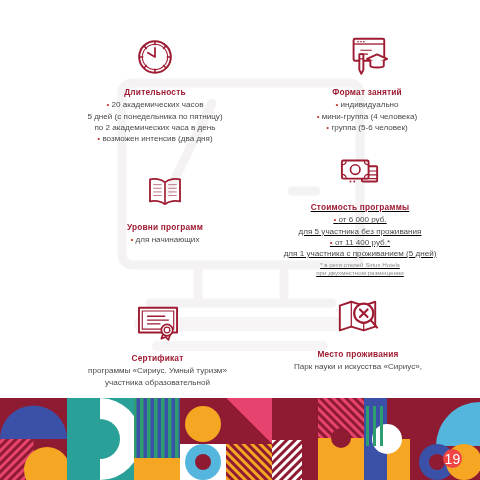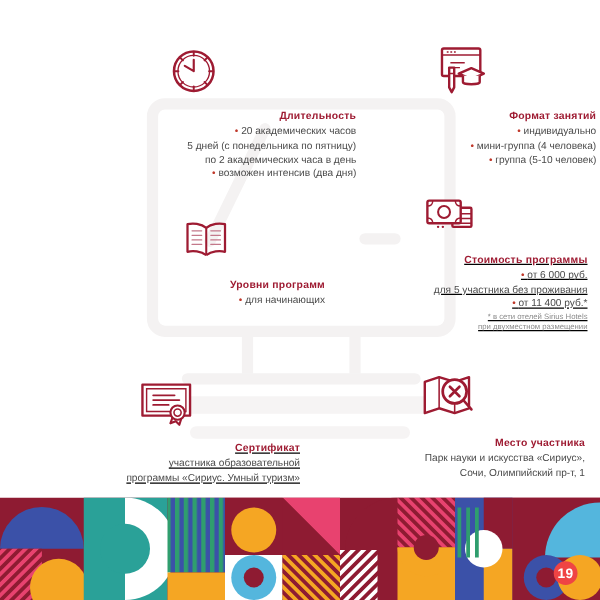--- a/index.html
+++ b/index.html
@@ -10,49 +10,49 @@
     -webkit-font-smoothing:antialiased;
   }
 
   
   .watermark{position:absolute;inset:0;pointer-events:none;z-index:0;}
   .watermark svg{width:100%;height:100%;display:block;}
 
   
   .sheet{position:absolute;left:0;top:0;width:480px;height:398px;z-index:2;}
 
-  .block{position:absolute;text-align:right;}
+  .block{position:absolute;text-align:center;}
   .block .icon{display:flex;align-items:center;justify-content:center;
                height:52px;margin-bottom:5px;}
   .block .icon svg{display:block;}
 
   .heading{
     font-size:8.3px;font-weight:bold;color:#9e1b32;
     letter-spacing:.2px;margin:0 0 2px 0;line-height:1.25;
   }
   .lines{font-size:8.1px;color:#4a4a4a;line-height:1.38;}
   .lines .li{white-space:nowrap;}
   .lines .b::before{content:"• ";color:#c0392b;font-size:8px;}
   .note{font-size:6.2px;color:#8a8a8a;line-height:1.35;margin-top:2px;}
 
   
   #blk-duration{left:25px;top:30px;width:260px;}
   #blk-format  {left:257px;top:30px;width:220px;}
   #blk-levels  {left:70px;top:165px;width:190px;}
   #blk-cost    {left:250px;top:145px;width:220px;text-decoration:underline;}
-  #blk-cert    {left:25px;top:296px;width:215px;text-decoration:underline;}
+  #blk-cert    {left:50px;top:296px;width:215px;}
   #blk-place   {left:248px;top:292px;width:220px;}
 
   
   .footer{position:absolute;left:0;top:398px;width:480px;height:82px;z-index:3;}
   .footer svg{display:block;width:480px;height:82px;}
   .pagenum{
     position:absolute;right:18px;bottom:12px;width:19px;height:19px;
     border-radius:50%;background:#ef4444;color:#ffffff;
-    font-size:11px;font-weight:bold;display:flex;align-items:center;
+    font-size:14px;font-weight:normal;display:flex;align-items:center;
     justify-content:center;z-index:4;letter-spacing:.3px;
   }
 </style>
 </head>
 <body>
 
 <div class="watermark">
   <svg viewBox="0 0 480 398" xmlns="http://www.w3.org/2000/svg" aria-hidden="true">
     <g fill="none" stroke="#f4f2f2" stroke-width="9">
       <rect x="122" y="42" width="238" height="182" rx="10"></rect>
@@ -121,21 +121,21 @@
         <g fill="#ffffff" stroke="#9e1b32" stroke-width="2" stroke-linejoin="round">
           <path d="M26 27 l10.5 -4.6 l10.5 4.6 l-10.5 4.6 z"></path>
           <path d="M29.5 28.8 v5.4 c0 2.3 14 2.3 14 0 v-5.4"></path>
         </g>
       </svg>
     </div>
     <div class="heading">Формат занятий</div>
     <div class="lines">
       <div class="li b">индивидуально</div>
       <div class="li b">мини-группа (4 человека)</div>
-      <div class="li b">группа (5-10 человек)</div>
+      <div class="li b">группа (5-6 человек)</div>
     </div>
   </div>
 
   <div class="block" id="blk-levels">
     <div class="icon">
       <svg width="40" height="38" viewBox="0 0 44 40">
         <g fill="none" stroke="#9e1b32" stroke-width="2" stroke-linejoin="round">
           <path d="M22 10.5 C17.5 6.5 10 6 5.5 7.2 L5.5 31.5 C10 30.3 17.5 30.8 22 34.5"></path>
           <path d="M22 10.5 C26.5 6.5 34 6 38.5 7.2 L38.5 31.5 C34 30.3 26.5 30.8 22 34.5"></path>
           <path d="M22 10.5 L22 34.5" stroke-width="1.8"></path>
@@ -179,20 +179,21 @@
             <circle cx="15" cy="32" r="1"></circle>
             <circle cx="19" cy="32" r="1"></circle>
           </g>
       </svg>
     </div>
     <div class="heading">Стоимость программы</div>
     <div class="lines">
       <div class="li b">от 6 000 руб.</div>
       <div class="li">для 5 участника без проживания</div>
       <div class="li b">от 11 400 руб.*</div>
+      <div class="li">для 1 участника с проживанием (5 дней)</div>
     </div>
     <div class="note">
       <div>* в сети отелей Sirius Hotels</div>
       <div>при двухместном размещении</div>
     </div>
   </div>
 
   <div class="block" id="blk-cert">
     <div class="icon">
       <svg width="48" height="40" viewBox="0 0 50 42">
@@ -209,22 +210,22 @@
         </g>
         <g fill="#ffffff" stroke="#9e1b32" stroke-width="1.8" stroke-linejoin="round">
           <path d="M31 31.5 l-2.5 7 l4.5 -1.8 l3 3 l2.2 -7z"></path>
           <circle cx="34.5" cy="29.5" r="6"></circle>
           <circle cx="34.5" cy="29.5" r="3" stroke-width="1.3"></circle>
         </g>
       </svg>
     </div>
     <div class="heading">Сертификат</div>
     <div class="lines">
+      <div class="li">программы «Сириус. Умный туризм»</div>
       <div class="li">участника образовательной</div>
-      <div class="li">программы «Сириус. Умный туризм»</div>
     </div>
   </div>
 
   <div class="block" id="blk-place">
     <div class="icon">
       <svg width="46" height="44" viewBox="0 0 48 46">
         <g fill="#ffffff" stroke="#9e1b32" stroke-width="2" stroke-linejoin="round">
           <path d="M5 10 l12 -4 l13 4 l12 -4 v26 l-12 4 l-13 -4 l-12 4 z"></path>
         </g>
         <g fill="none" stroke="#9e1b32" stroke-width="1.3">
@@ -232,24 +233,23 @@
         </g>
         <g fill="#ffffff" stroke="#9e1b32" stroke-width="2.3">
           <circle cx="30" cy="18" r="10"></circle>
         </g>
         <g fill="none" stroke="#9e1b32" stroke-width="2.2" stroke-linecap="round">
           <path d="M26 14 l8 8 M34 14 l-8 8"></path>
           <path d="M37.5 25.5 L44 33"></path>
         </g>
       </svg>
     </div>
-    <div class="heading">Место участника</div>
+    <div class="heading">Место проживания</div>
     <div class="lines">
       <div class="li">Парк науки и искусства «Сириус»,</div>
-      <div class="li">Сочи, Олимпийский пр-т, 1</div>
     </div>
   </div>
 
 </div>
 
 <div class="footer">
   <svg viewBox="0 0 480 82" xmlns="http://www.w3.org/2000/svg">
     <defs>
       <pattern id="stripeDiagPink" width="6" height="6" patternTransform="rotate(45)" patternUnits="userSpaceOnUse">
         <rect width="6" height="6" fill="#8e1b32"></rect>

